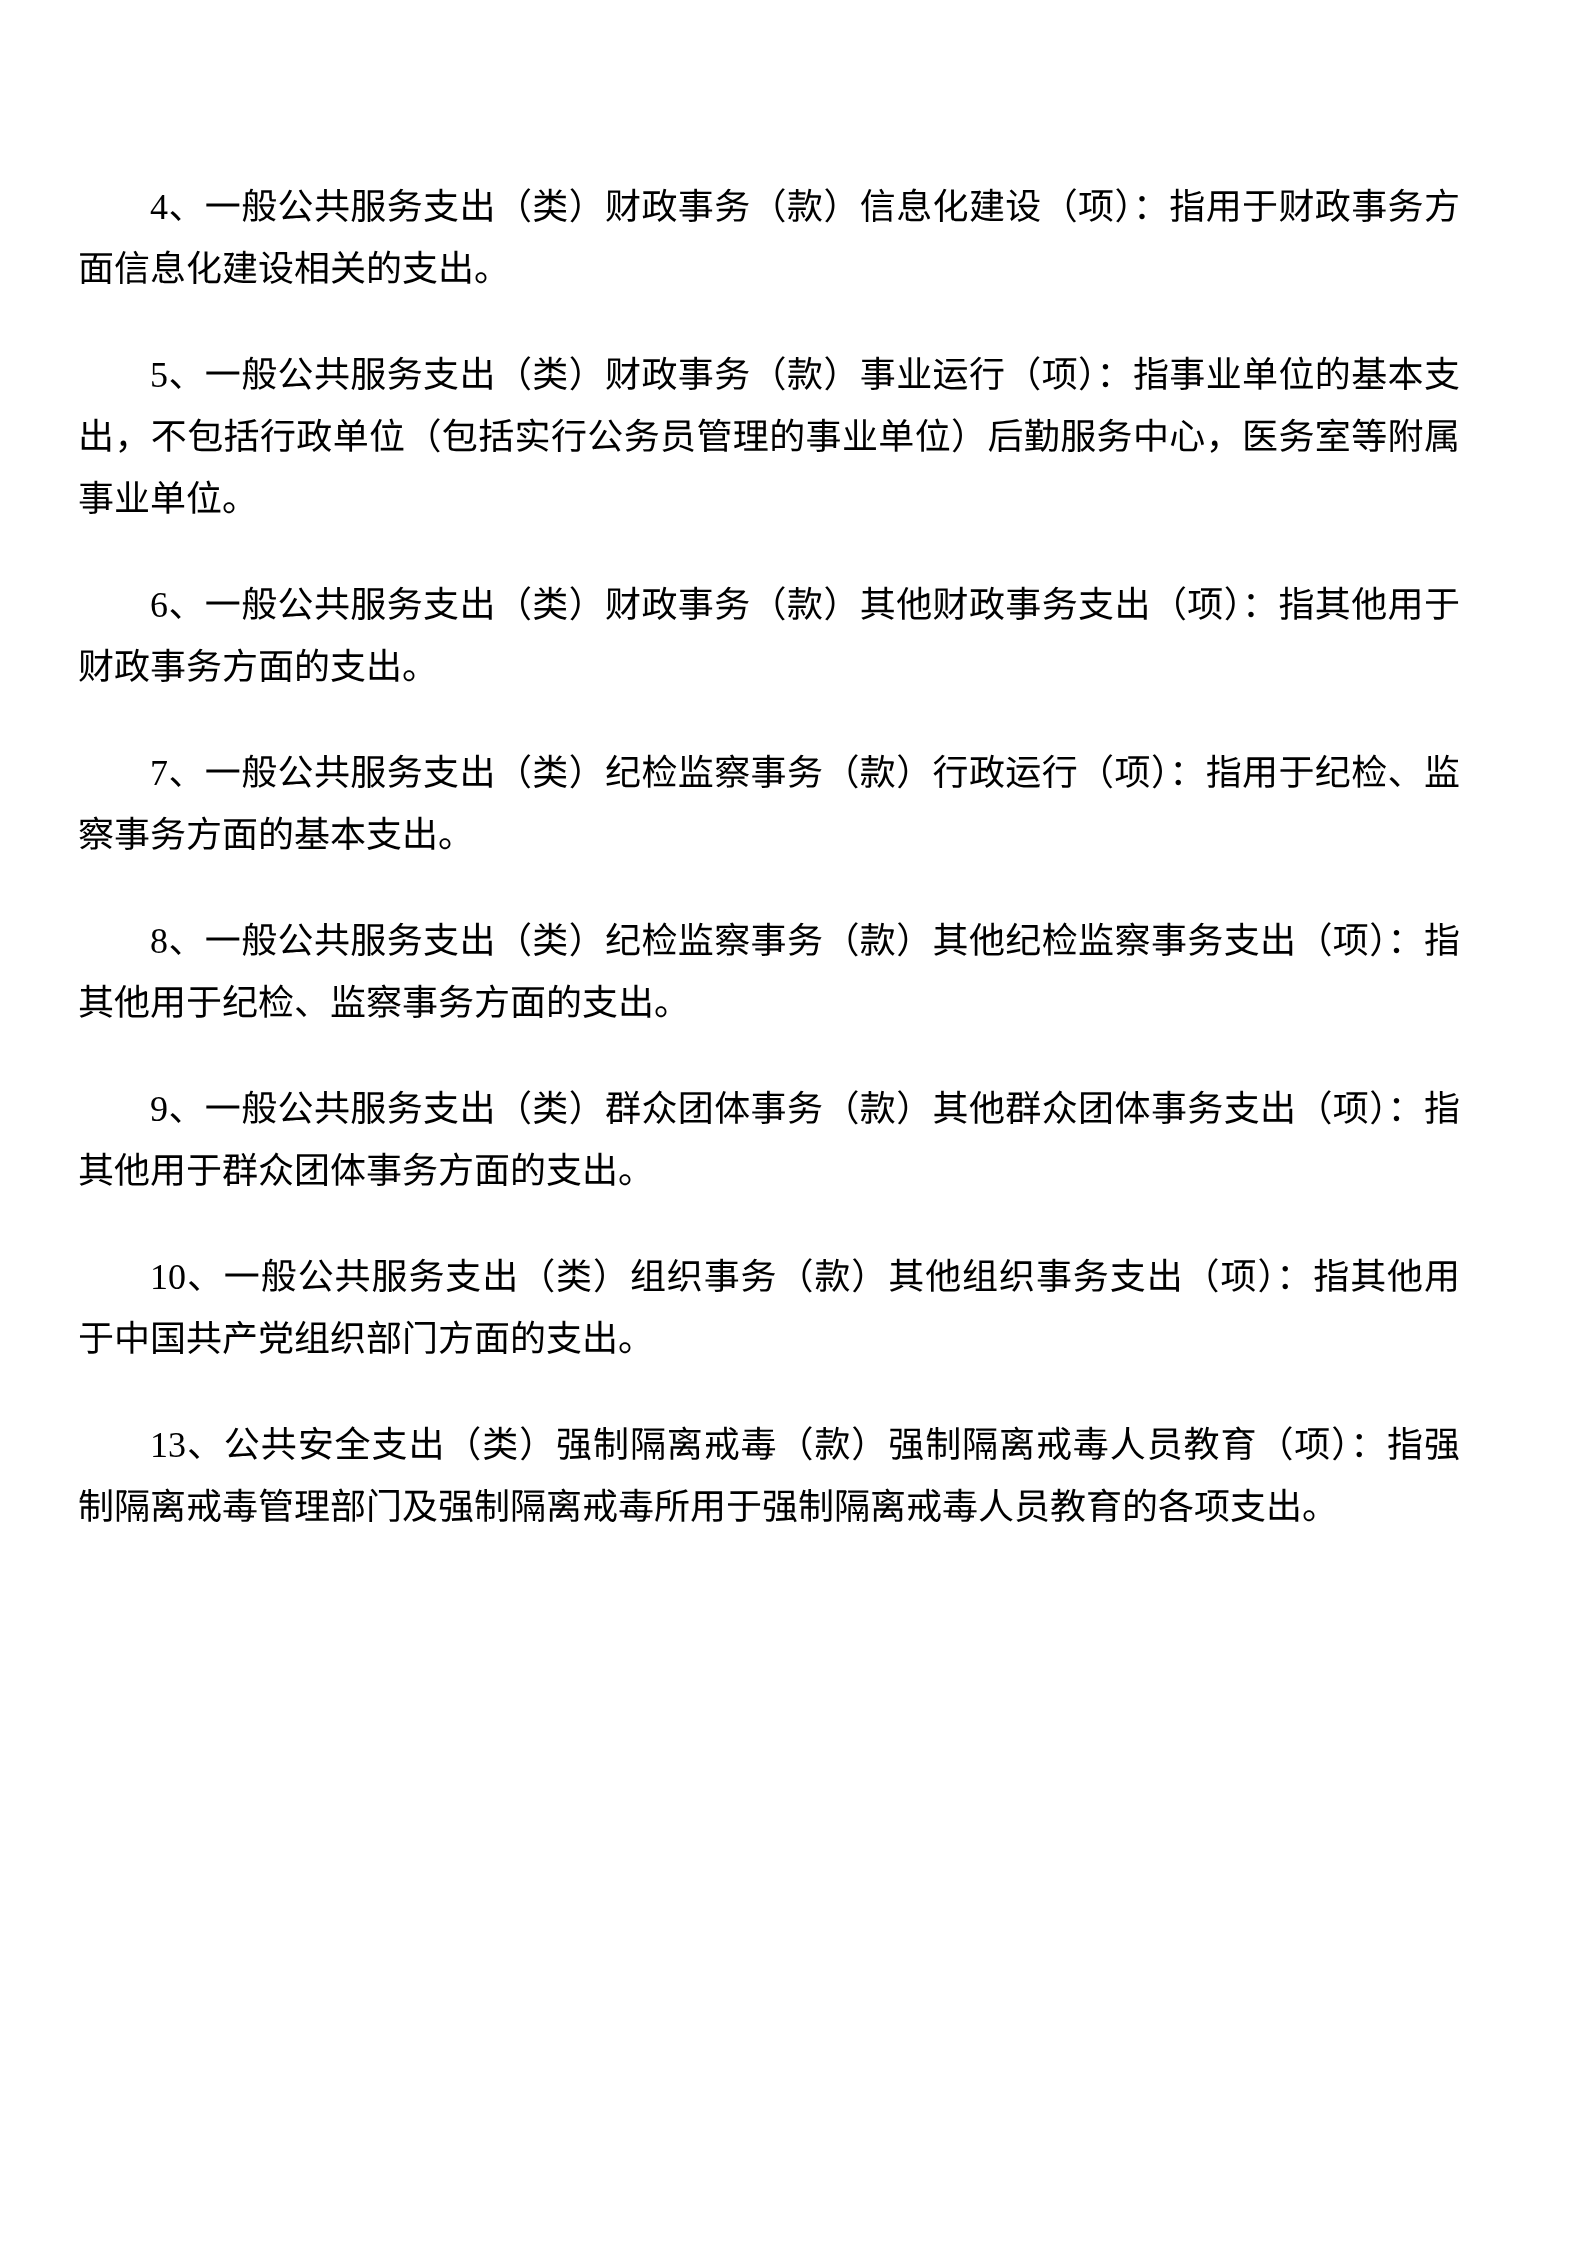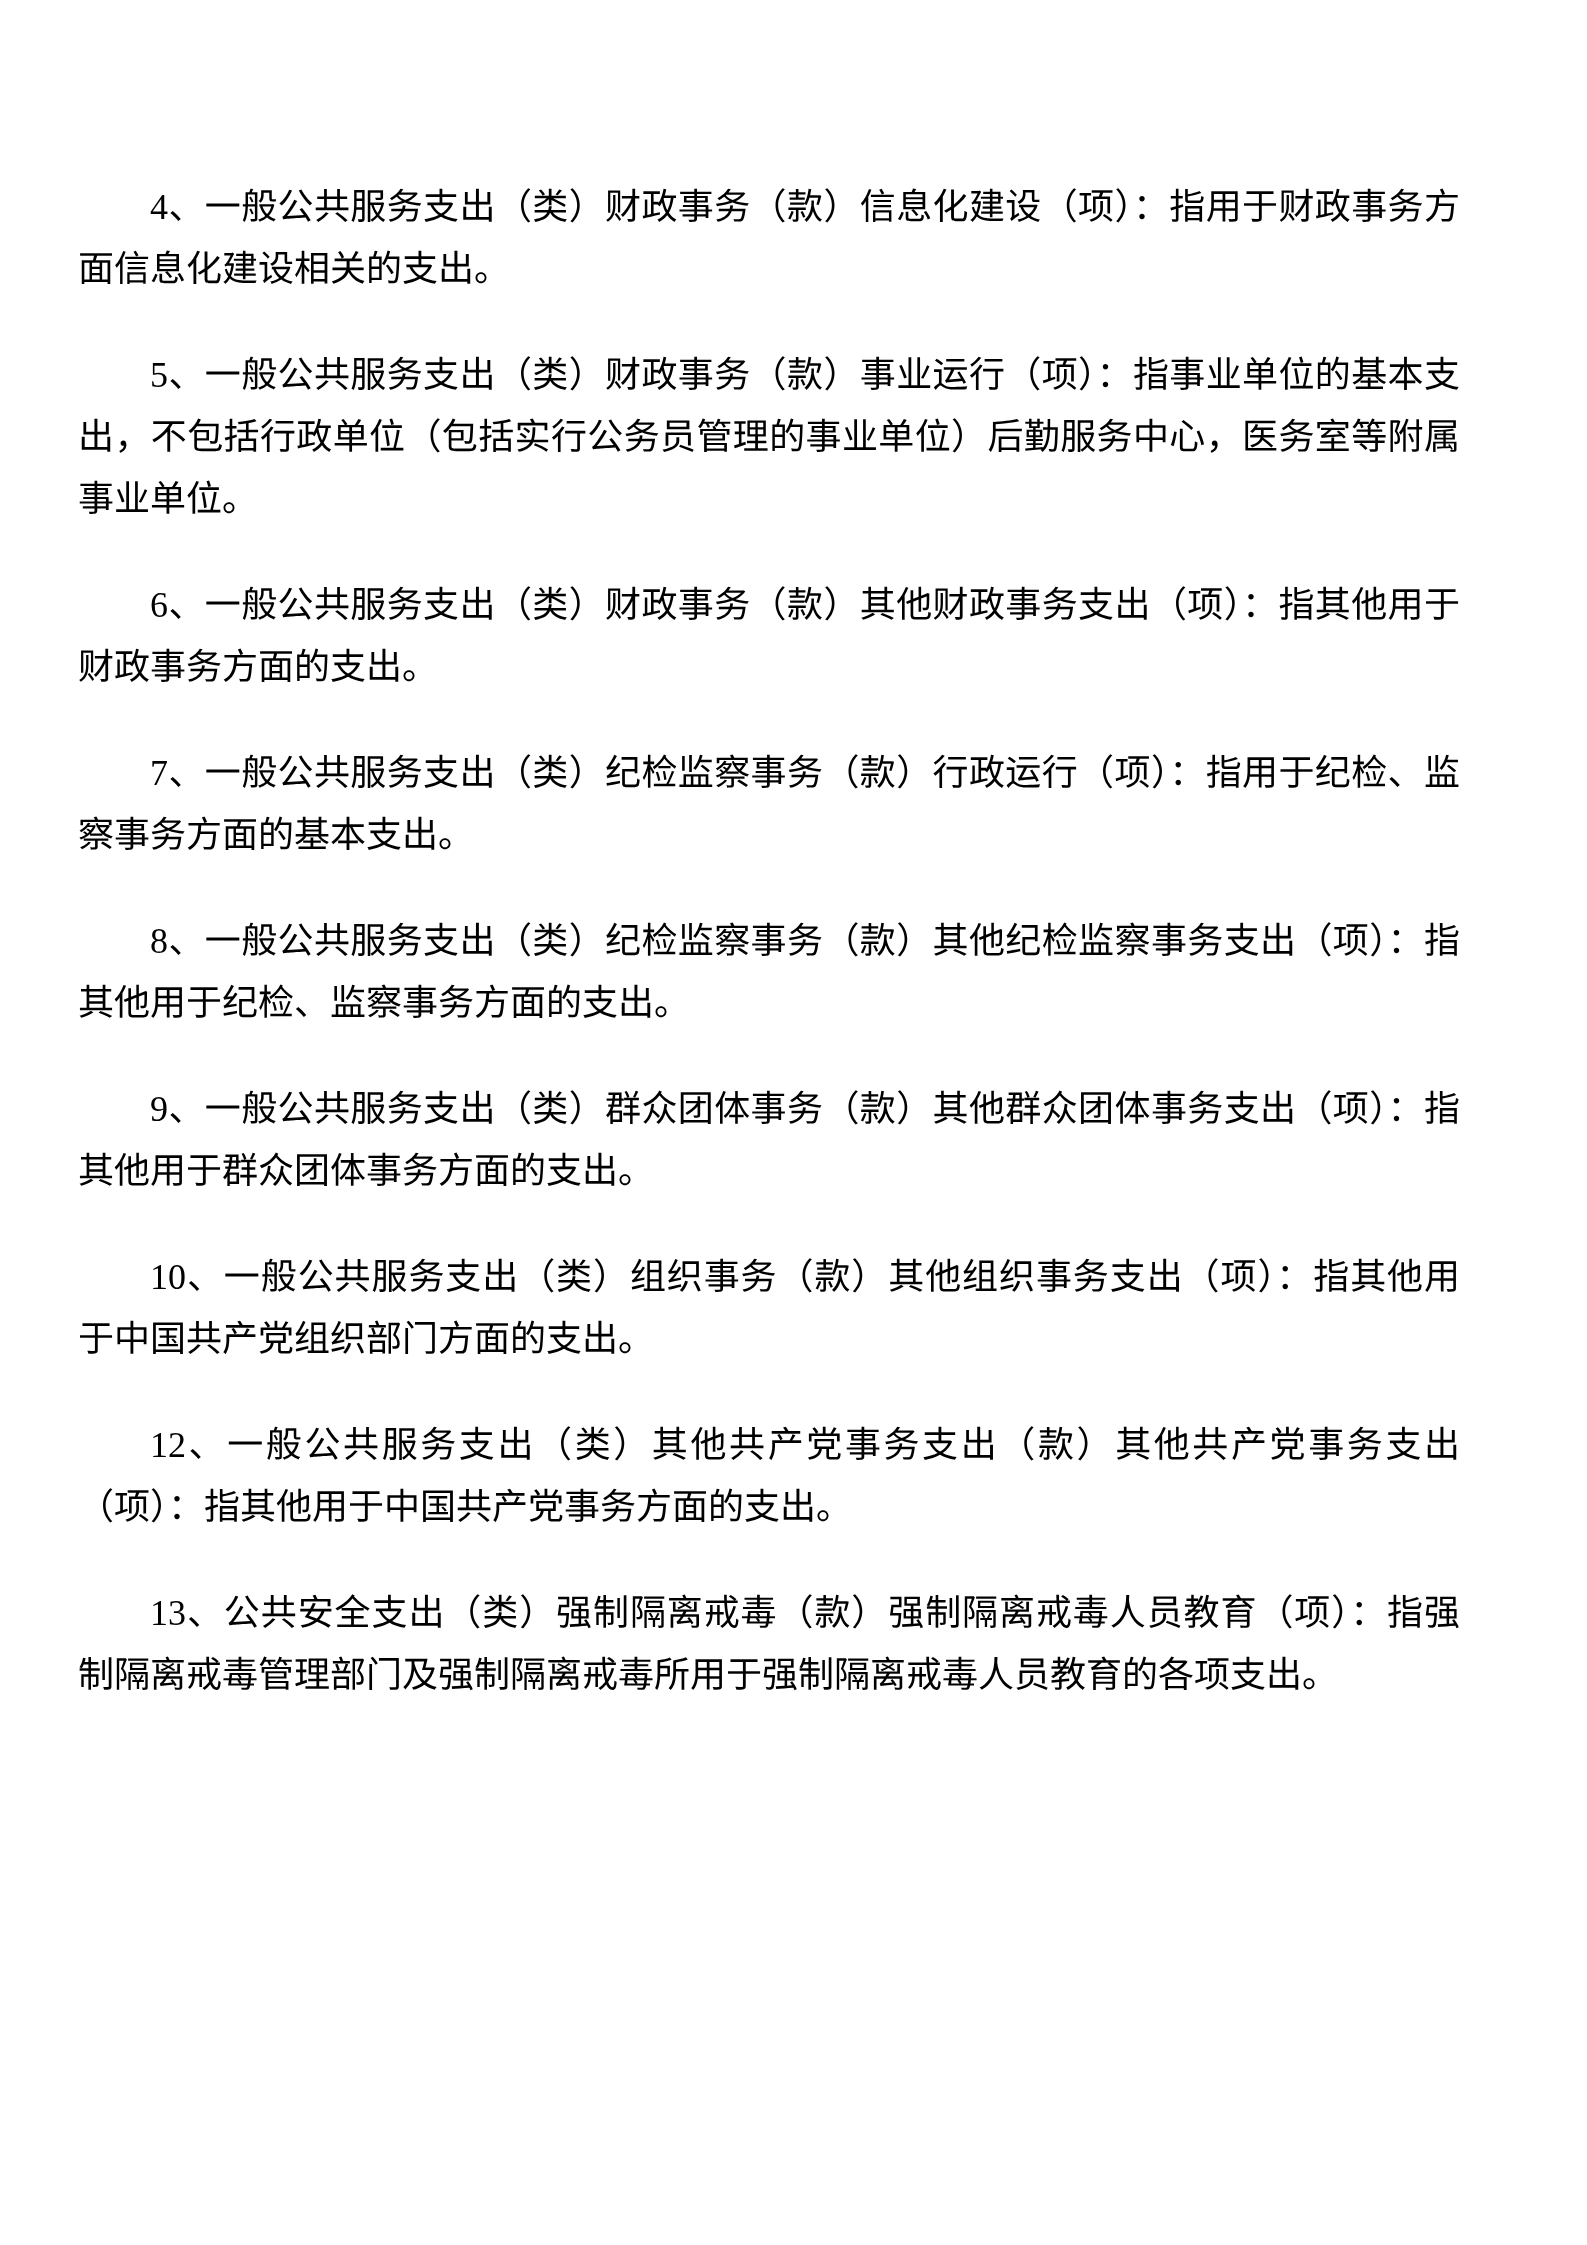--- a/index.html
+++ b/index.html
@@ -53,19 +53,18 @@
 
 <div class="page">
   <div class="doc-body" id="paragraphs">
       <p class="para">4、一般公共服务支出（类）财政事务（款）信息化建设（项）：指用于财政事务方面信息化建设相关的支出。</p>
       <p class="para">5、一般公共服务支出（类）财政事务（款）事业运行（项）：指事业单位的基本支出，不包括行政单位（包括实行公务员管理的事业单位）后勤服务中心，医务室等附属事业单位。</p>
       <p class="para">6、一般公共服务支出（类）财政事务（款）其他财政事务支出（项）：指其他用于财政事务方面的支出。</p>
       <p class="para">7、一般公共服务支出（类）纪检监察事务（款）行政运行（项）：指用于纪检、监察事务方面的基本支出。</p>
       <p class="para">8、一般公共服务支出（类）纪检监察事务（款）其他纪检监察事务支出（项）：指其他用于纪检、监察事务方面的支出。</p>
       <p class="para">9、一般公共服务支出（类）群众团体事务（款）其他群众团体事务支出（项）：指其他用于群众团体事务方面的支出。</p>
       <p class="para">10、一般公共服务支出（类）组织事务（款）其他组织事务支出（项）：指其他用于中国共产党组织部门方面的支出。</p>
-      <p class="para">12、一般公共服务支出（类）其他共产党事务支出（款）其他共产党事务支出（项）：指其他用于中国共产党事务方面的支出。</p>
       <p class="para">13、公共安全支出（类）强制隔离戒毒（款）强制隔离戒毒人员教育（项）：指强制隔离戒毒管理部门及强制隔离戒毒所用于强制隔离戒毒人员教育的各项支出。</p>
     </div>
   <div class="page-footer">
     <span class="page-number">33</span>
   </div>
 </div>
 
 </body></html>

